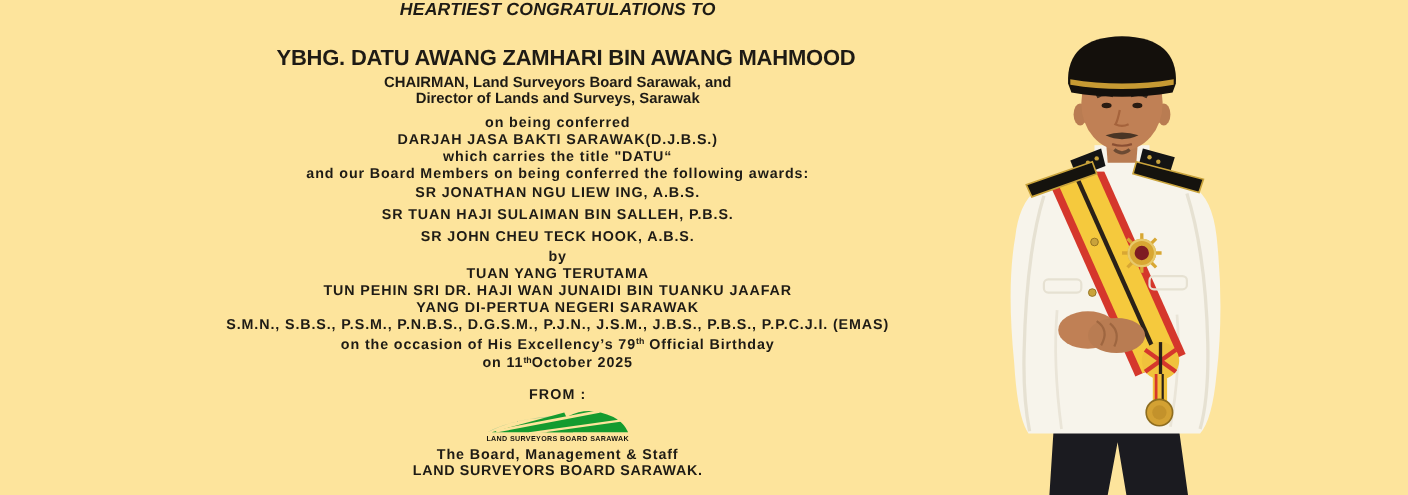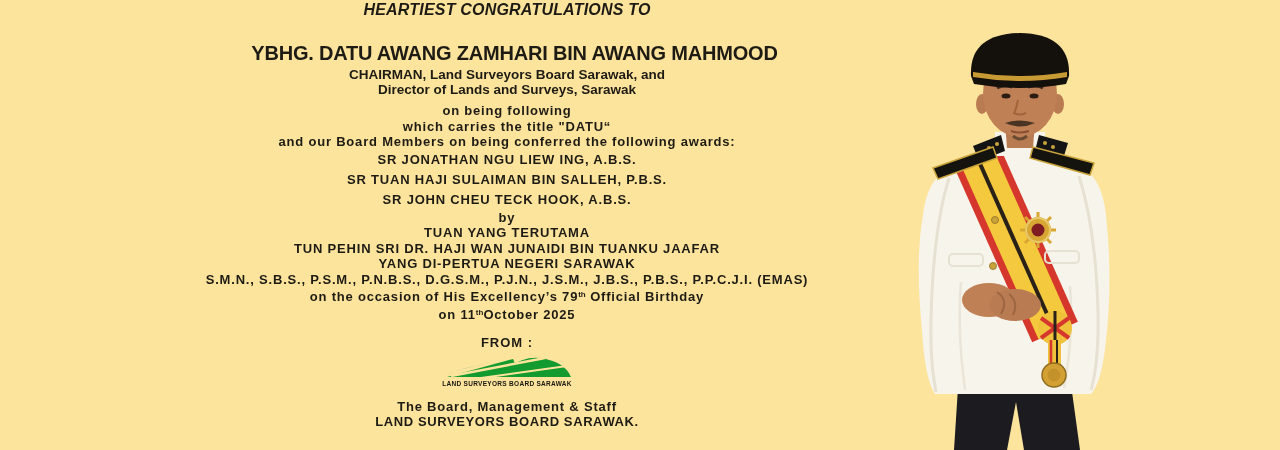--- a/index.html
+++ b/index.html
@@ -19,40 +19,41 @@
   .name{
     margin-top:22px;font-weight:700;font-size:20px;line-height:24px;letter-spacing:-.2px;margin-left:15px;
   }
   .roles{margin-top:3px;font-weight:700;font-size:13.5px;line-height:14.5px;}
   .body-block{margin-top:6px;font-weight:700;font-size:13px;line-height:15.5px;letter-spacing:.8px;}
   .member{line-height:20px;}
   .sup{font-size:8px;vertical-align:4px;letter-spacing:0;}
   .from-label{margin-top:13px;font-weight:700;font-size:13px;line-height:16px;letter-spacing:1px;}
   .logo-wrap{margin-top:3px;line-height:0;}
   .logo-caption{font-weight:700;font-size:6.5px;line-height:8px;letter-spacing:.3px;color:#171510;}
-  .signoff1{font-weight:700;font-size:13px;line-height:15px;letter-spacing:.8px;margin-top:11px;}
+  .signoff1{font-weight:700;font-size:13px;line-height:15px;letter-spacing:.8px;margin-top:1px;}
   .signoff2{font-weight:700;font-size:13px;line-height:15px;letter-spacing:.6px;}
   .portrait{
     position:absolute;left:905px;top:30px;width:215px;height:420px;
   }
 </style>
 </head>
 <body>
 
 <div class="banner">
   <div class="heading">HEARTIEST CONGRATULATIONS TO</div>
   <div class="name">YBHG. DATU AWANG ZAMHARI BIN AWANG MAHMOOD</div>
 
   <div class="roles">
     <div>CHAIRMAN, Land Surveyors Board Sarawak, and</div>
     <div>Director of Lands and Surveys, Sarawak</div>
   </div>
 
   <div class="body-block">
-    <div>on being following</div>
+    <div>on being conferred</div>
+    <div>DARJAH JASA BAKTI SARAWAK(D.J.B.S.)</div>
     <div>which carries the title "DATU“</div>
     <div>and our Board Members on being conferred the following awards:</div>
     <div class="member">SR JONATHAN NGU LIEW ING, A.B.S.</div>
     <div class="member">SR TUAN HAJI SULAIMAN BIN SALLEH, P.B.S.</div>
     <div class="member">SR JOHN CHEU TECK HOOK, A.B.S.</div>
     <div>by</div>
     <div>TUAN YANG TERUTAMA</div>
     <div>TUN PEHIN SRI DR. HAJI WAN JUNAIDI BIN TUANKU JAAFAR</div>
     <div>YANG DI-PERTUA NEGERI SARAWAK</div>
     <div>S.M.N., S.B.S., P.S.M., P.N.B.S., D.G.S.M., P.J.N., J.S.M., J.B.S., P.B.S., P.P.C.J.I. (EMAS)</div>

